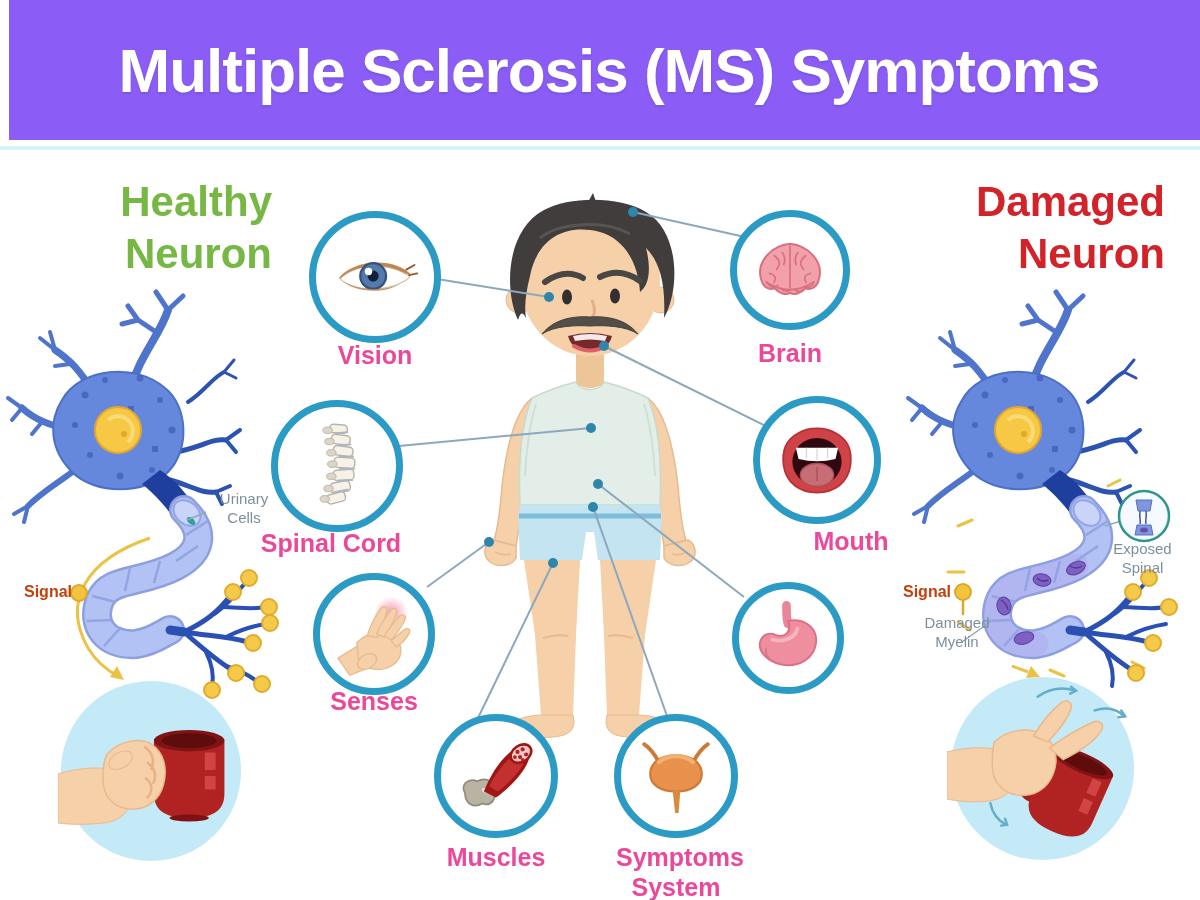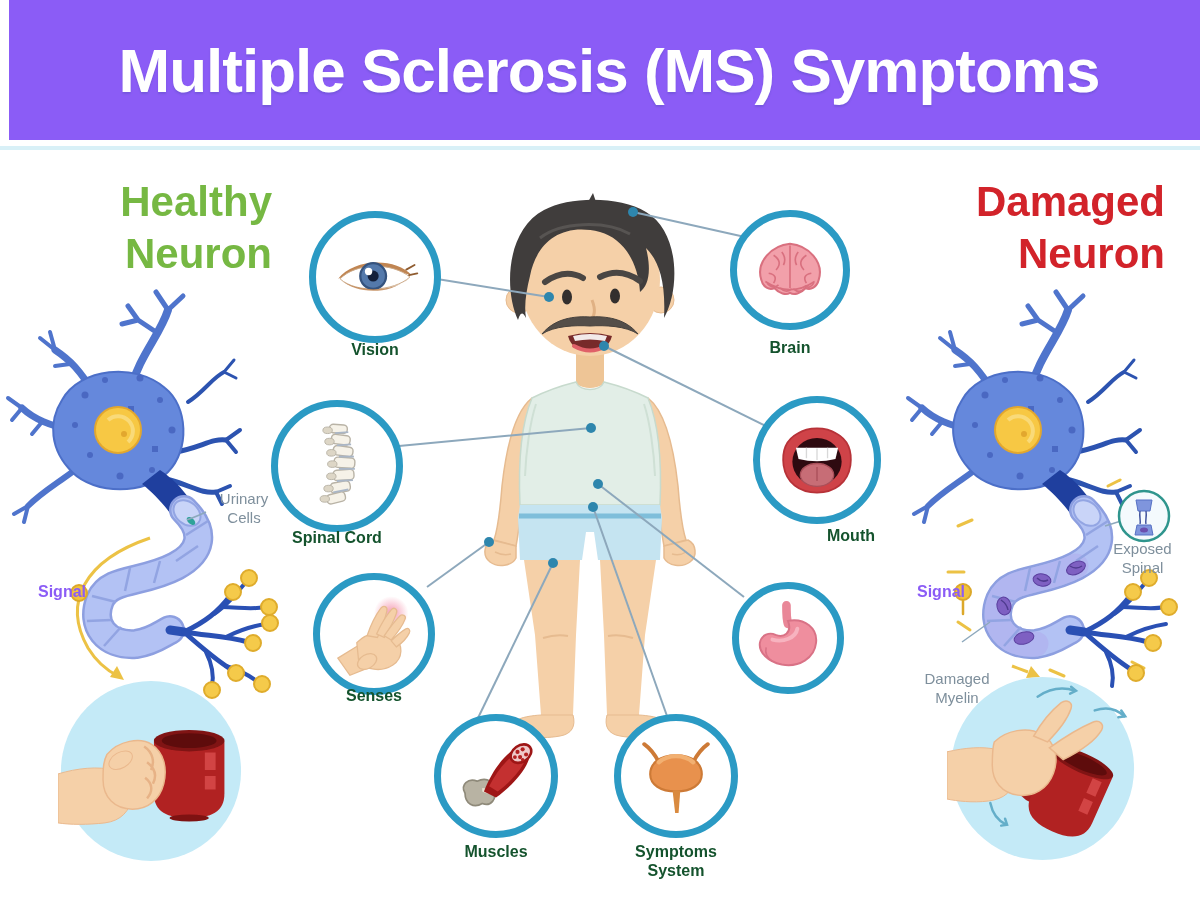--- a/index.html
+++ b/index.html
@@ -12,24 +12,24 @@
   .banner h1{margin:0;color:#ffffff;font-size:62px;font-weight:800;letter-spacing:-1px;
              text-shadow:0 2px 2px rgba(0,60,90,.15);}
   .banner-strip{left:0;top:146px;width:1200px;height:4px;background:#d8f0f7;}
   
   .panel-title{width:240px;text-align:right;font-size:42px;line-height:1.24;font-weight:800;}
   .healthy{left:32px;top:176px;color:#76b843;}
   .damaged{left:925px;top:176px;color:#d2232a;}
   
   .circle{border:7px solid #2b9ac4;border-radius:50%;background:#fff;box-sizing:border-box;
           display:flex;align-items:center;justify-content:center;}
-  .clabel{text-align:center;color:#14532d;font-weight:700;font-size:16px;line-height:1.2;}
+  .clabel{text-align:center;color:#ec4899;font-weight:700;font-size:25px;line-height:1.2;}
   
   .ann{er:0;text-align:center;color:#7e8f9c;font-size:15px;line-height:1.25;font-weight:400;}
-  .sig{text-align:right;color:#8b5cf6;font-size:16px;font-weight:700;}
+  .sig{text-align:left;color:#c2410c;font-size:16px;font-weight:700;}
   svg{display:block;}
 </style>
 </head>
 <body>
 
 <div id="canvas">
 
   <div class="abs banner">
     <h1>Multiple Sclerosis (MS) Symptoms</h1>
   </div>
@@ -361,21 +361,21 @@
       <g stroke="#aab6c6" stroke-width="2" fill="none">
         <path d="M 48,15 L 62,14"></path>
           <path d="M 50,28 L 65,27"></path>
           <path d="M 52,40 L 68,40"></path>
         <path d="M 52,53 L 69,53"></path>
           <path d="M 50,66 L 67,65"></path>
           <path d="M 46,78 L 62,75"></path>
       </g>
     </svg>
   </div>
-  <div class="abs clabel" style="left:257px;top:528px;width:160px">Spinal Cord</div>
+  <div class="abs clabel" style="left:251px;top:528px;width:160px">Spinal Cord</div>
 
   <div class="abs circle" style="left:753px;top:396px;width:128px;height:128px">
     <svg width="88" height="88" viewBox="0 0 100 100">
       <path d="M 28,20 C 40,12 60,12 72,20 C 85,27 90,40 88,56 C 85,76 70,87 50,87 C 30,87 15,76 12,56 C 10,40 15,27 28,20 Z" fill="#cf4348" stroke="#b73238" stroke-width="2"></path>
       <ellipse cx="50" cy="52" rx="28" ry="27" fill="#2e0a10"></ellipse>
       <path d="M 26,36 L 74,36 L 71,49 Q 50,54 29,49 Z" fill="#ffffff"></path>
       <path d="M 38,36 L 38,48 M 50,37 L 50,50 M 62,36 L 62,48" stroke="#d8d8d8" stroke-width="1.5"></path>
       <ellipse cx="50" cy="67" rx="19" ry="13" fill="#c76d76" stroke="#a94f59" stroke-width="1.5"></ellipse>
       <path d="M 50,58 L 50,74" stroke="#a94f59" stroke-width="1.5"></path>
     </svg>
@@ -440,21 +440,21 @@
       <path d="M 50,26 C 70,26 80,36 80,48 C 80,60 68,68 50,68 C 32,68 20,60 20,48 C 20,36 30,26 50,26 Z" fill="#e8914d" stroke="#cd7a36" stroke-width="2.5"></path>
       <path d="M 30,34 C 36,29 42,27 50,27 C 58,27 64,29 70,34" fill="none" stroke="#f2b071" stroke-width="5" stroke-linecap="round"></path>
       <path d="M 46,67 L 49,93 L 53,93 L 55,67 Z" fill="#d98a3f"></path>
     </svg>
   </div>
   <div class="abs clabel" style="left:616px;top:842px;width:120px">Symptoms System</div>
 
   <div class="abs ann" style="left:205px;top:490px;width:78px">Urinary Cells</div>
   <div class="abs sig" style="left:24px;top:583px;width:62px">Signal</div>
   <div class="abs ann" style="left:1100px;top:540px;width:85px">Exposed Spinal</div>
-  <div class="abs ann" style="left:912px;top:670px;width:90px">Damaged Myelin</div>
+  <div class="abs ann" style="left:912px;top:614px;width:90px">Damaged Myelin</div>
   <div class="abs sig" style="left:903px;top:583px;width:62px">Signal</div>
 
   <svg class="abs" style="left:58px;top:678px" width="186" height="186" viewBox="0 0 190 190">
     <circle cx="95" cy="95" r="92" fill="#c4eaf7"></circle>
     <path d="M 0,98 C 20,92 40,90 58,94 C 72,97 78,106 76,120 C 74,136 64,146 48,148 C 30,150 12,150 0,148 Z" fill="#f5d0a8" stroke="#eab88d" stroke-width="1"></path>
     <g>
       <path d="M 100,80 C 76,80 74,118 100,118" fill="none" stroke="#a51e1e" stroke-width="12"></path>
       <path d="M 98,64 L 98,118 C 98,137 112,143 134,143 C 156,143 170,137 170,118 L 170,64 Z" fill="#b12222"></path>
       <ellipse cx="134" cy="64" rx="36" ry="11" fill="#801414"></ellipse>
       <ellipse cx="134" cy="64" rx="28" ry="7.5" fill="#5e0c0c"></ellipse>

